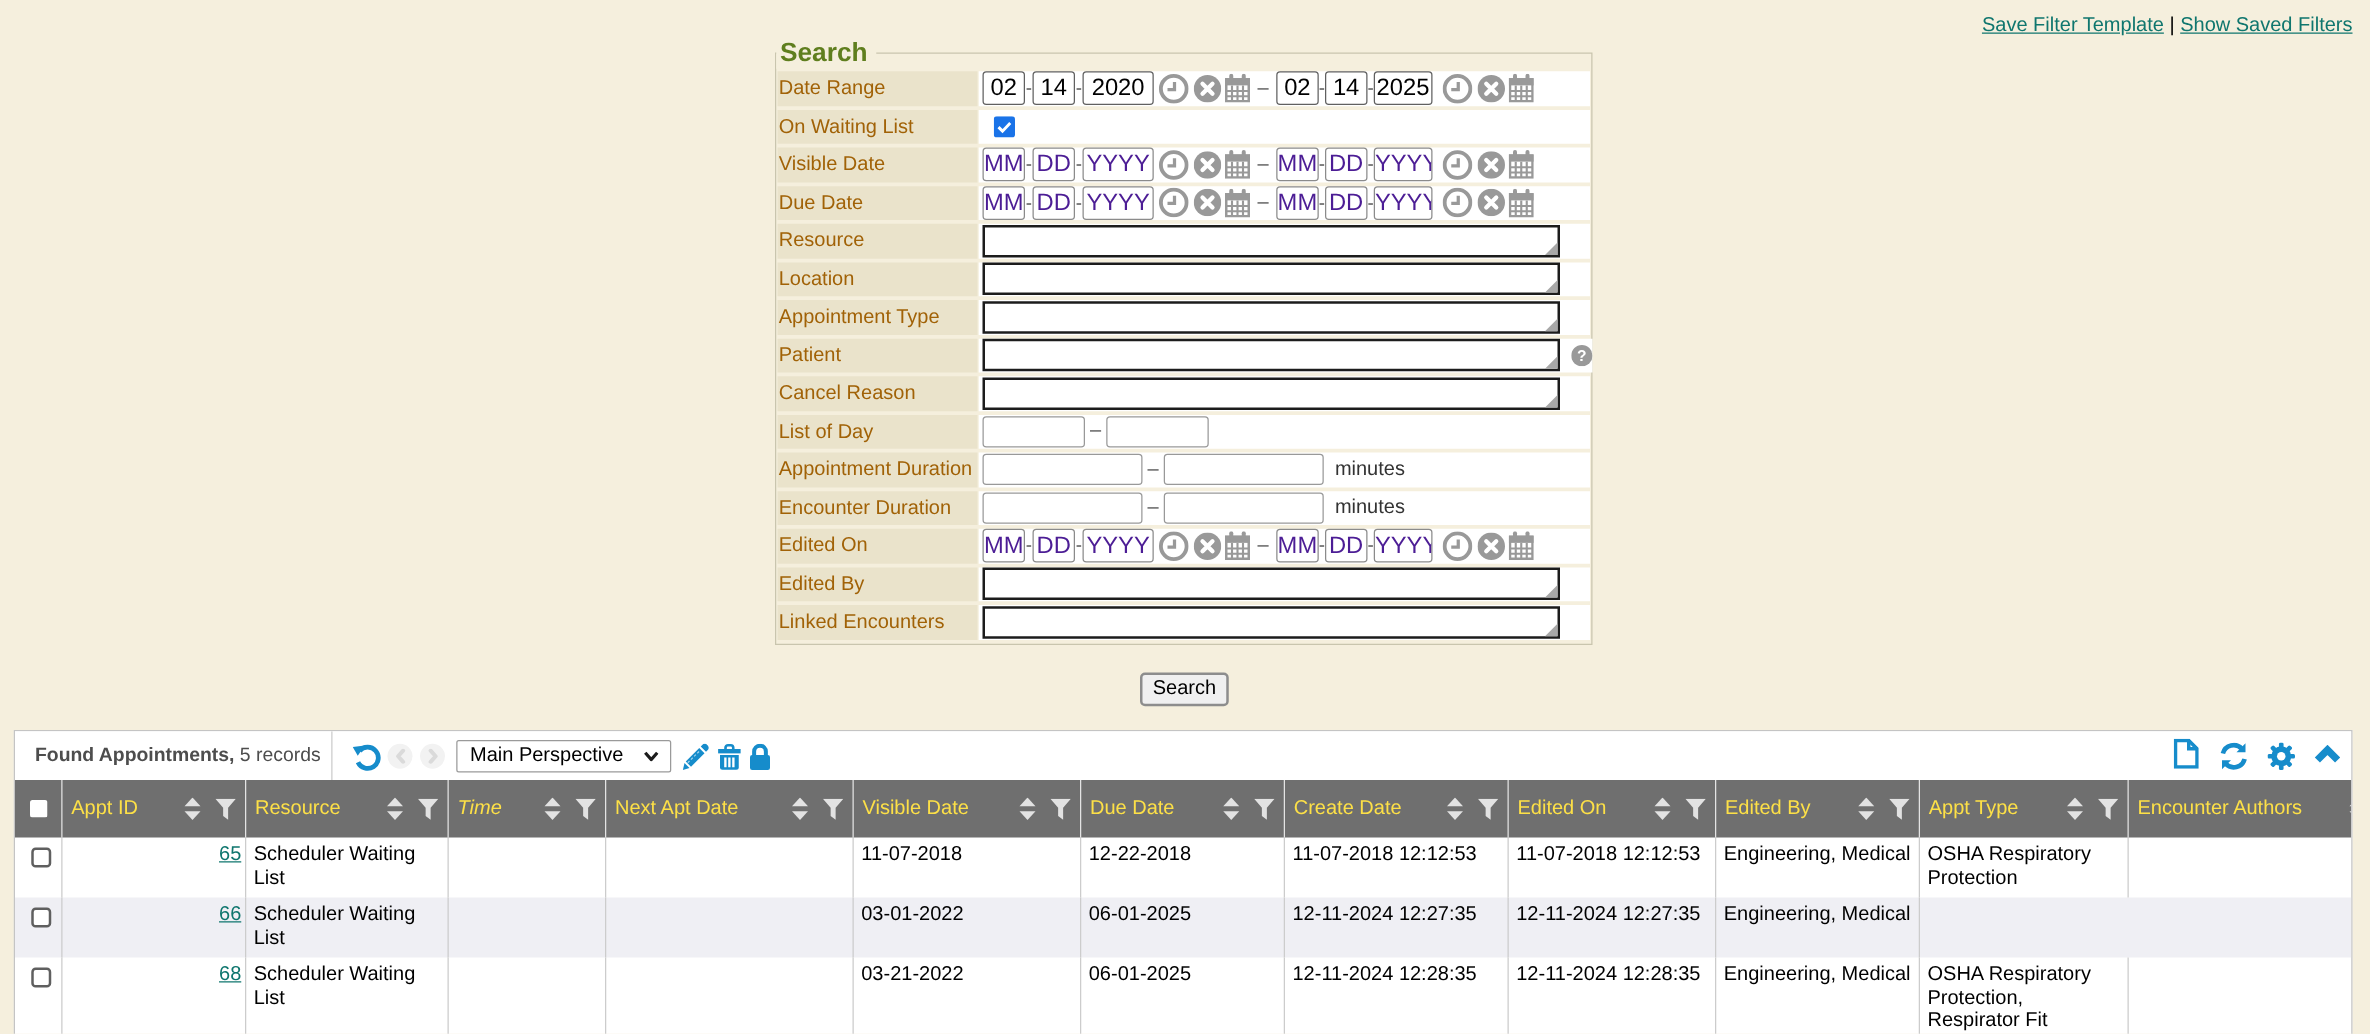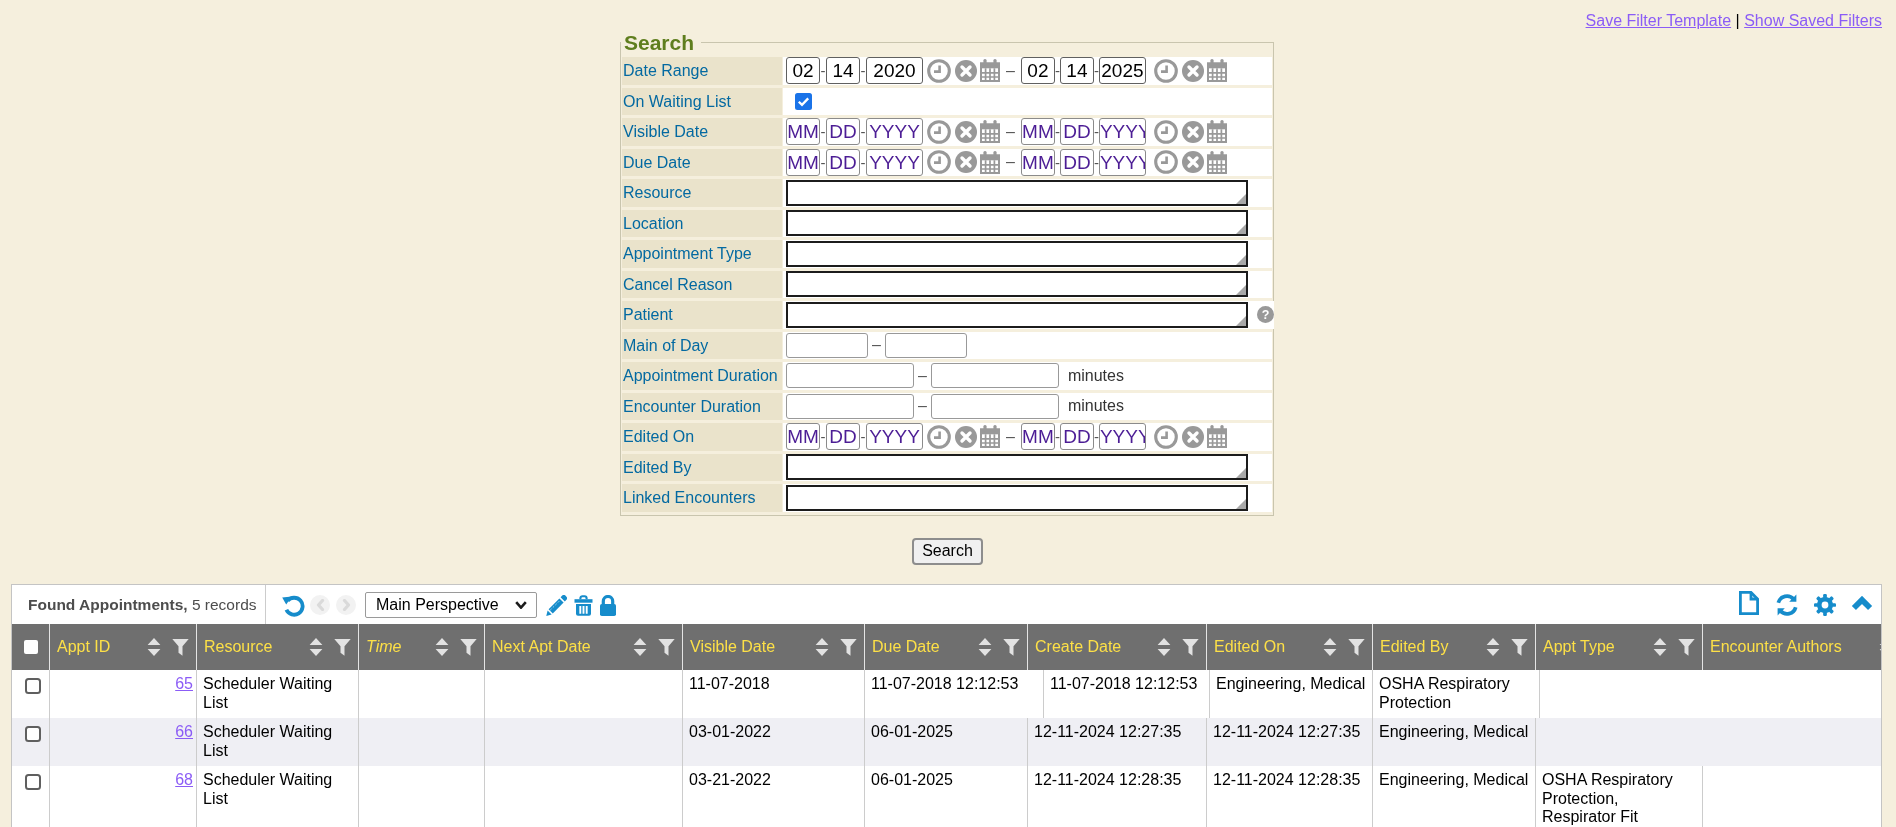--- a/index.html
+++ b/index.html
@@ -1,28 +1,28 @@
 <!DOCTYPE html>
 <html><head>
 <meta charset="utf-8">
 <style>
 * { margin:0; padding:0; box-sizing:border-box; }
 html,body { width:1896px; height:827px; overflow:hidden; }
 body { background:#f5efdd; font-family:"Liberation Sans", sans-serif; position:relative; }
-a { color:#8b5cf6;text-align:right; }
+a { color:#0f766e;text-align:right; }
 
 
 .toplinks { position:absolute; top:12px; right:14px; font-size:16px; color:#000; }
 .toplinks a { text-decoration:underline; }
 
 
 .panel { position:absolute; left:620px; top:42px; width:654px; border:1px solid #c9c5ae; padding:14px 1px 0 1px; }
 .legend { position:absolute; left:621px; top:31px; font-size:21px; font-weight:bold; color:#5f7e1e; background:#f5efdd; padding:0 7px 0 3px; z-index:2; }
 .frow { display:flex; height:27.5px; margin-bottom:3px; }
-.lab { width:160px; background:#eae3cb; font-size:16px; line-height:27.5px; color:#0369a1; padding-left:1px; flex:none; }
+.lab { width:160px; background:#eae3cb; font-size:16px; line-height:27.5px; color:#a16207; padding-left:1px; flex:none; }
 .val { flex:1; background:#fff; margin-left:1px; display:flex; align-items:center; padding-left:3px; font-size:16px; color:#333; }
 
 
 .di { height:27px; border:1px solid #606060; border-radius:3px; text-align:center; font-size:19px; color:#000; background:#fff; display:inline-block; line-height:25px; flex:none; }
 .di.e { border-color:#8b8b8b; color:#4c1d95; overflow:hidden; }
 .w34 { width:34px; }
 .w51 { width:57px; } .w47 { width:47px; }
 .hy { color:#555; width:6px; text-align:center; font-size:15px; flex:none; } .hy.t { width:5px; }
 .dgap { width:4px; }
 .igap { width:4px; }
@@ -253,37 +253,37 @@
         <div class="ta"></div>
       </div>
     </div>
   <div class="frow">
       <div class="lab">Appointment Type</div>
       <div class="val">
         <div class="ta"></div>
       </div>
     </div>
   <div class="frow">
-      <div class="lab">Cancel Reason</div>
-      <div class="val">
-        <div class="ta"></div>
-      </div>
-    </div>
-  <div class="frow">
       <div class="lab">Patient</div>
       <div class="val" id="v-patient">
         <div class="ta"></div>
         <svg width="17" height="17" viewBox="0 0 17 17" style="margin-left:9px">
           <circle cx="8.5" cy="8.5" r="8.5" fill="#999"></circle>
           <text x="8.5" y="13" font-size="12.5" font-weight="bold" fill="#fff" text-anchor="middle" font-family="Liberation Sans">?</text>
         </svg>
       </div>
     </div>
   <div class="frow">
-      <div class="lab">Main of Day</div>
+      <div class="lab">Cancel Reason</div>
+      <div class="val">
+        <div class="ta"></div>
+      </div>
+    </div>
+  <div class="frow">
+      <div class="lab">List of Day</div>
       <div class="val" id="v-tod">
         <span class="ti" style="width:82px"></span>
         <span class="ndash" style="margin:0 4px">–</span>
         <span class="ti" style="width:82px"></span>
       </div>
     </div>
   <div class="frow">
       <div class="lab">Appointment Duration</div>
       <div class="val" id="v-apptdur">
         <span class="ti" style="width:128px"></span>
@@ -608,20 +608,21 @@
   </div>
   <div class="grow" style="height:48px">
     <div class="bc c0 cbc">
         <span class="cb"></span>
       </div>
     <div class="bc c1 idc"><a>65</a></div>
     <div class="bc c2">Scheduler Waiting List</div>
     <div class="bc c3"></div>
     <div class="bc c4"></div>
     <div class="bc c5">11-07-2018</div>
+    <div class="bc c6">12-22-2018</div>
     <div class="bc c7">11-07-2018 12:12:53</div>
     <div class="bc c8">11-07-2018 12:12:53</div>
     <div class="bc c9">Engineering, Medical</div>
     <div class="bc c10">OSHA Respiratory Protection</div>
     <div class="bc c11"></div>
   </div>
   <div class="grow stripe" style="height:48px">
     <div class="bc c0 cbc">
         <span class="cb"></span>
       </div>

